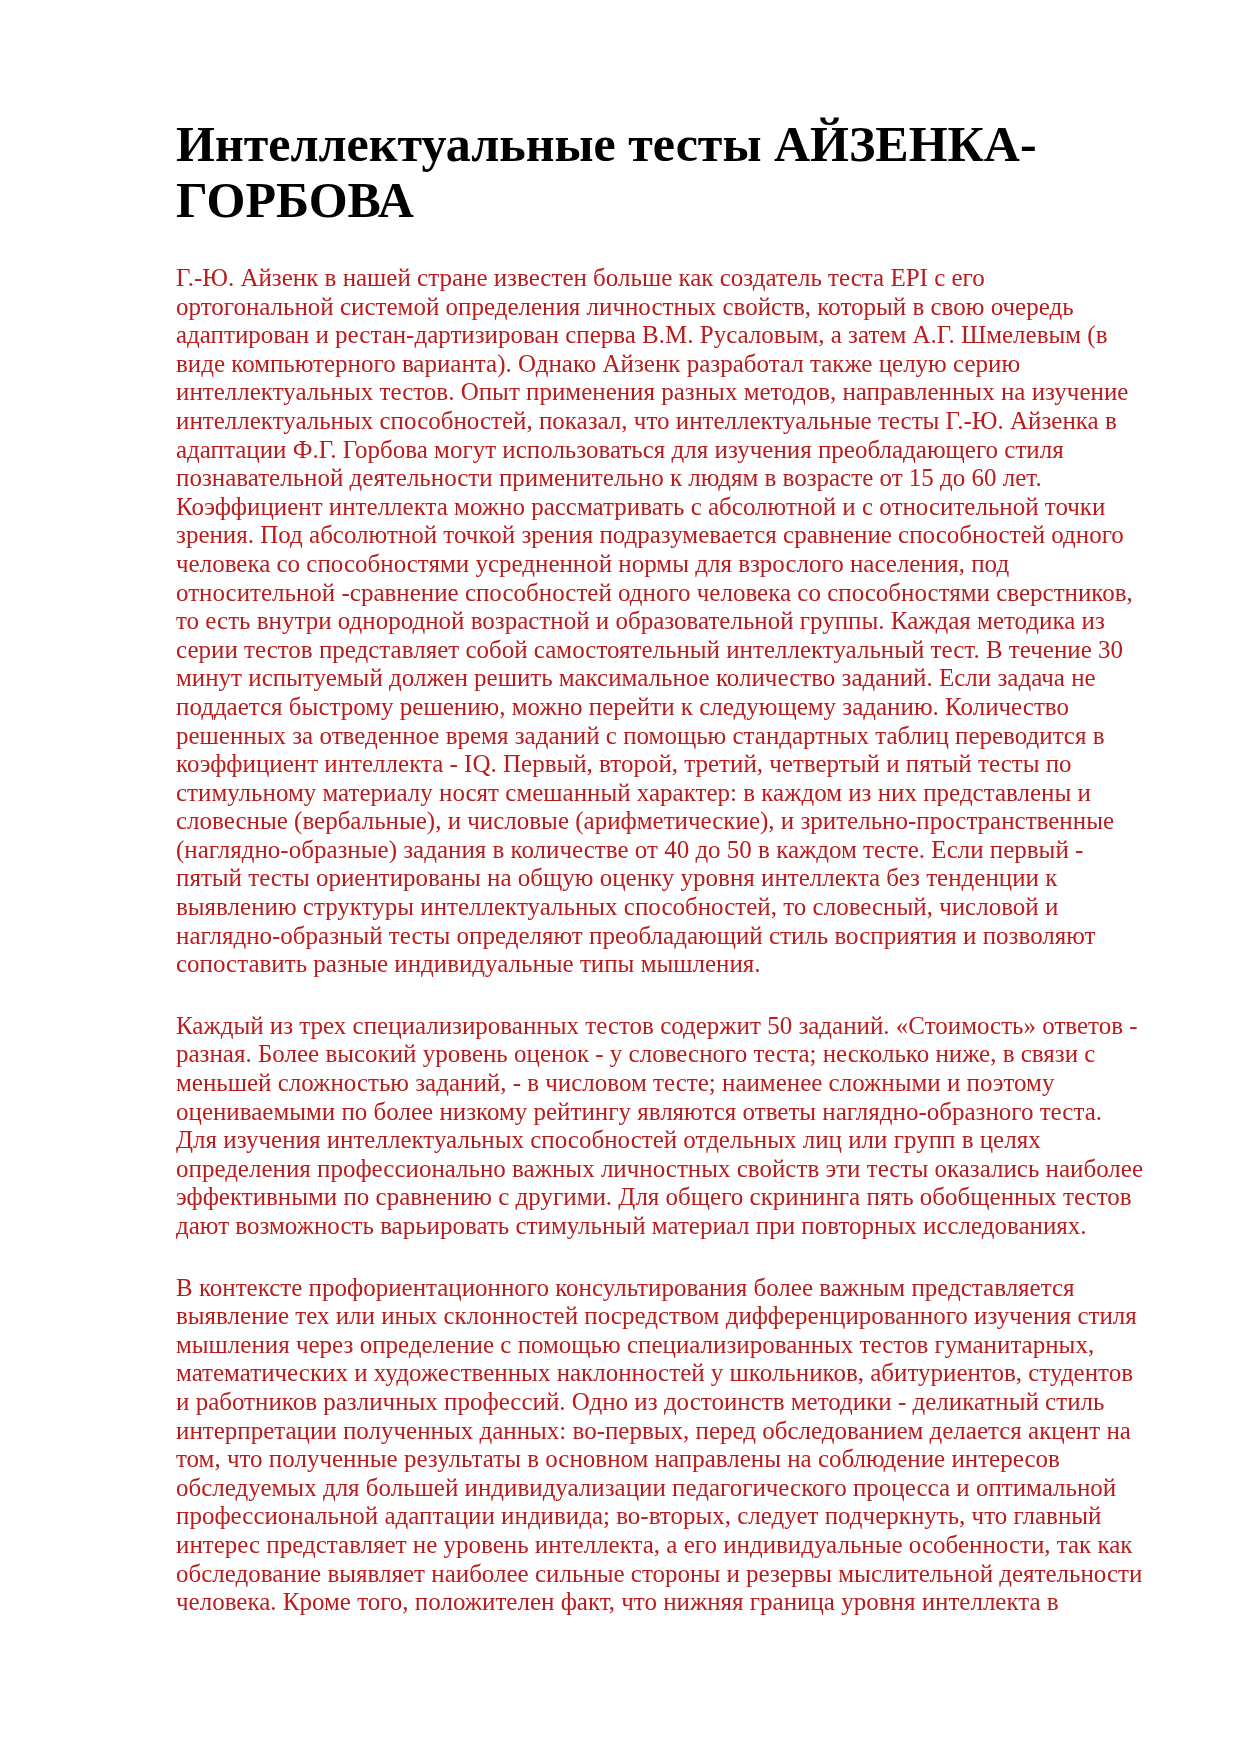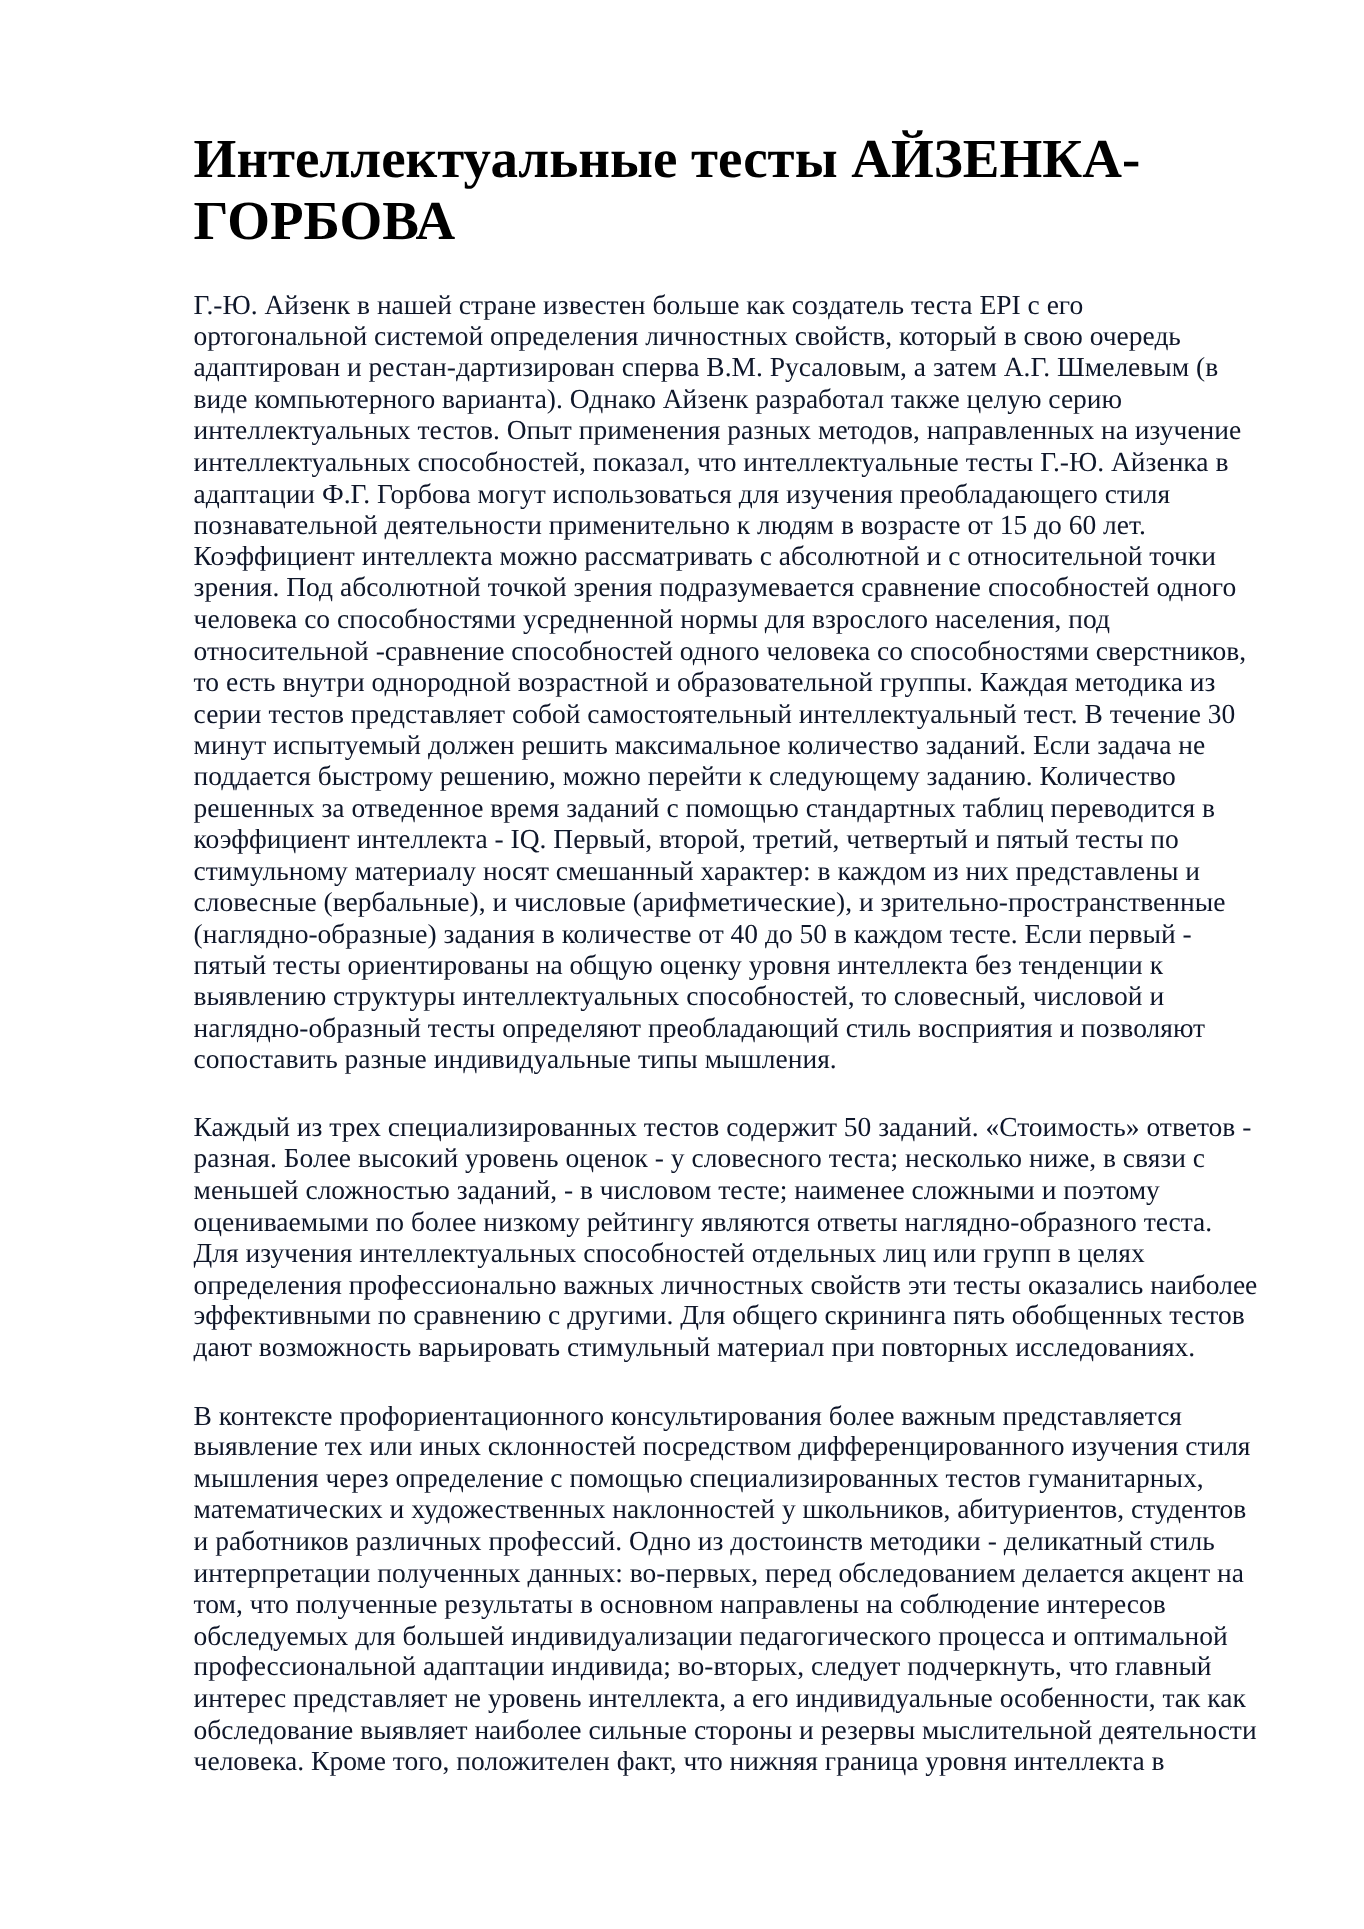--- a/index.html
+++ b/index.html
@@ -25,21 +25,21 @@
     font-weight: bold;
     white-space: pre-line;
     color: #000000;
   }
   .doc-paragraph {
     margin: 0 0 33px 0;
     font-size: 25px;
     line-height: 28.6px;
     font-weight: normal;
     white-space: pre-line;
-    color: #0f172a;
+    color: #b91c1c;
     width: 1000px;
   }
 </style>
 </head>
 <body>
 
 <div class="page">
   <h1 class="doc-title">Интеллектуальные тесты АЙЗЕНКА-
 ГОРБОВА</h1>
 

